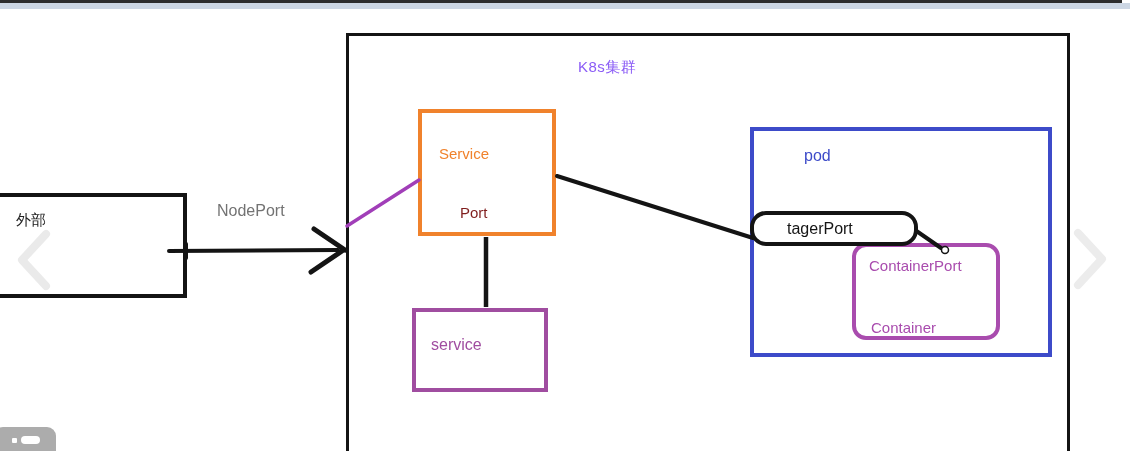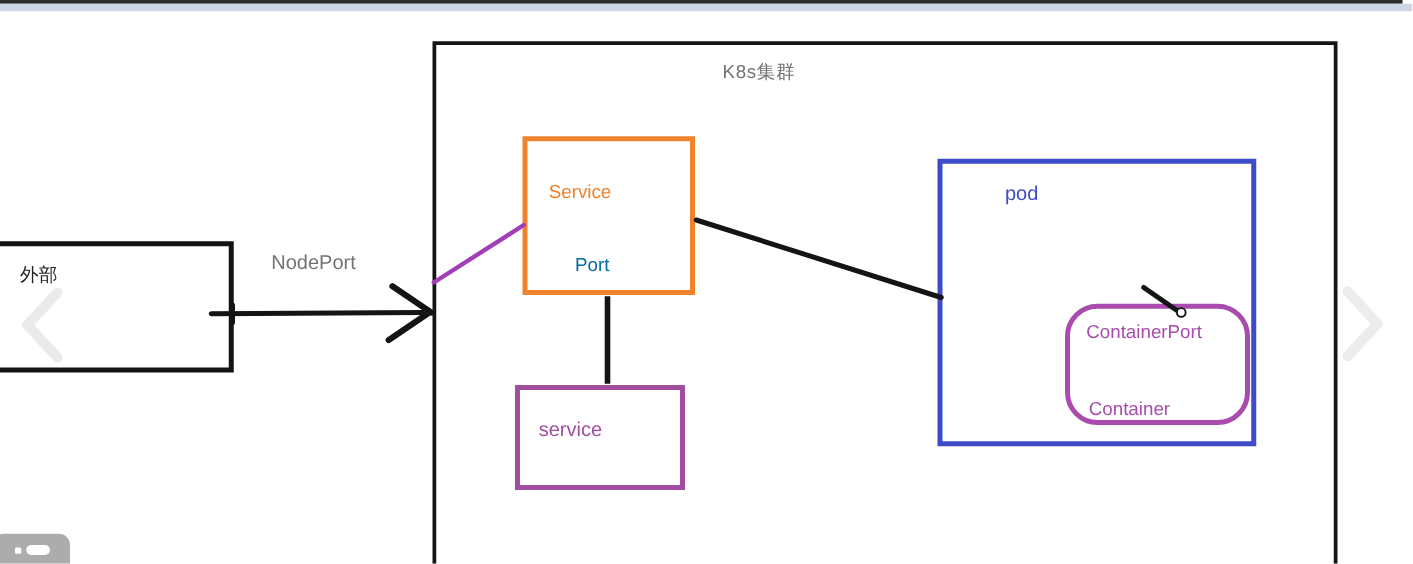--- a/index.html
+++ b/index.html
@@ -38,61 +38,61 @@
   .ext-label {
     position: absolute; left: 16px; top: 14px;
     font-size: 15px; color: #222222; text-align: center;
   }
 
   .k8s-box {
     left: 346px; top: 33px; width: 724px; height: 440px;
     border: 3px solid #141414;
   }
   .k8s-label {
-    position: absolute; left: 229px; top: 12px;
-    font-size: 15px; color: #737373; letter-spacing: 0.5px;
+    position: absolute; left: 229px; top: 22px;
+    font-size: 15px; color: #8b5cf6; letter-spacing: 0.5px;
   }
 
   .service-port-box {
     left: 418px; top: 109px; width: 138px; height: 127px;
     border: 4px solid #F0822C;
     z-index: 3;
   }
   .service-port-title {
     position: absolute; left: 17px; top: 32px;
     font-size: 15px; color: #F0822C;
   }
   .service-port-sub {
     position: absolute; left: 38px; top: 91px;
-    font-size: 15px; color: #0369a1;
+    font-size: 15px; color: #7f1d1d;
   }
 
   .service-box {
     left: 412px; top: 308px; width: 136px; height: 84px;
     border: 4px solid #A04DA0;
     z-index: 3;
   }
   .service-label {
     position: absolute; left: 15px; top: 24px;
     font-size: 16px; color: #A04DA0;
   }
 
   .pod-box {
-    left: 750px; top: 127px; width: 255px; height: 230px;
+    left: 750px; top: 127px; width: 302px; height: 230px;
     border: 4px solid #3D4BC9;
     z-index: 3;
   }
   .pod-label {
     position: absolute; left: 50px; top: 16px;
     font-size: 16px; color: #3D4BC9;
   }
 
   .container-box {
     left: 852px; top: 243px; width: 148px; height: 97px;
-    border: 4px solid #A94CAE; border-radius: 26px;
+    border: 4px solid #A94CAE; border-radius: 14px;
     z-index: 4;
     padding-left: 28px;
   }
   .container-port-label {
     position: absolute; left: 13px; top: 10px;
     font-size: 15px; color: #A94CAE;
   }
   .container-name-label {
     position: absolute; left: 15px; top: 72px;
     font-size: 15px; color: #A94CAE;
@@ -194,20 +194,23 @@
     <path d="M347,226 L419,180" stroke="#A13EB8" stroke-width="3.5" stroke-linecap="round" fill="none"></path>
 
     <path d="M557,176 L753,238" stroke="#141414" stroke-width="4" stroke-linecap="round" fill="none"></path>
 
     <path d="M486,237 L486,307" stroke="#141414" stroke-width="4.5" stroke-linecap="butt" fill="none"></path>
 
     <path d="M915,230 L941,248" stroke="#141414" stroke-width="4" stroke-linecap="round" fill="none"></path>
     <circle cx="945" cy="250" r="3.5" fill="#ffffff" stroke="#141414" stroke-width="1.5"></circle>
   </svg>
 
+  <div class="dbox tagerport-box">
+    <span class="tagerport-label">tagerPort</span>
+  </div>
 
   <button id="nav-prev" aria-label="previous">
     <svg width="40" height="64" viewBox="0 0 40 64">
       <polyline points="32,6 8,32 32,58" fill="none" stroke="#eaeaea" stroke-width="8" stroke-linecap="round" stroke-linejoin="round"></polyline>
     </svg>
   </button>
 
   <button id="nav-next" aria-label="next">
     <svg width="40" height="64" viewBox="0 0 40 64">
       <polyline points="8,6 32,32 8,58" fill="none" stroke="#ececec" stroke-width="8" stroke-linecap="round" stroke-linejoin="round"></polyline>

